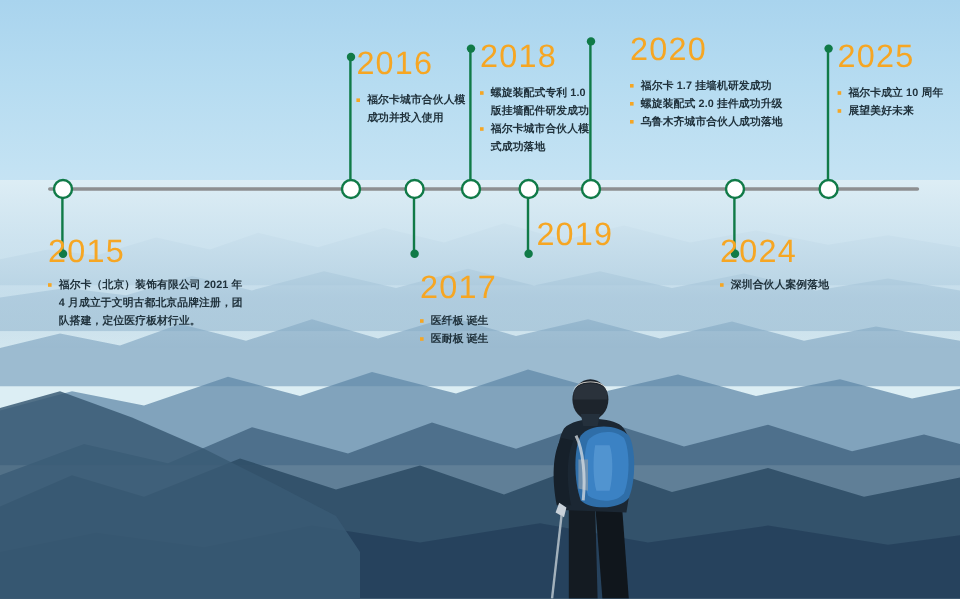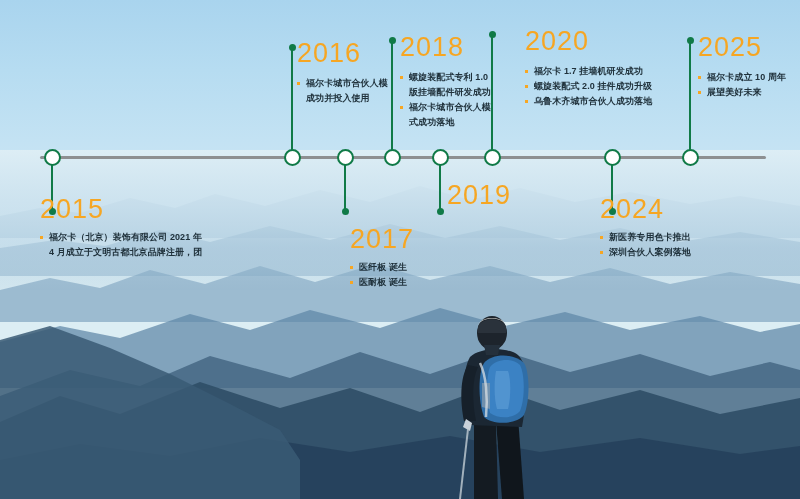--- a/index.html
+++ b/index.html
@@ -234,20 +234,21 @@
       <div class="stem" style="left: 690px; top: 40px; height: 117px;"></div>
       <div class="stem-cap" style="left: 690px; top: 37px;"></div>
     </div>
   <div id="timeline-entries">
       <div class="entry below" style="left: 40px; top: 196px; width: 210px;">
         <div class="year">2015</div>
         <ul class="bullets">
           <li>
             <span class="cont">福尔卡（北京）装饰有限公司 2021 年</span>
             <span class="cont">4 月成立于文明古都北京品牌注册，团</span>
+            <span class="cont">队搭建，定位医疗板材行业。</span>
           </li>
         </ul>
       </div>
       <div class="entry above" style="left: 297px; top: 40px; width: 100px;">
         <div class="year">2016</div>
         <ul class="bullets">
           <li>
             <span class="cont">福尔卡城市合伙人模</span>
             <span class="cont">成功并投入使用</span>
           </li>
@@ -291,23 +292,20 @@
           </li>
           <li>
             <span class="cont">乌鲁木齐城市合伙人成功落地</span>
           </li>
         </ul>
       </div>
       <div class="entry below" style="left: 600px; top: 196px; width: 130px;">
         <div class="year">2024</div>
         <ul class="bullets">
           <li>
-            <span class="cont">新医养专用色卡推出</span>
-          </li>
-          <li>
             <span class="cont">深圳合伙人案例落地</span>
           </li>
         </ul>
       </div>
       <div class="entry above" style="left: 698px; top: 34px; width: 105px;">
         <div class="year">2025</div>
         <ul class="bullets">
           <li>
             <span class="cont">福尔卡成立 10 周年</span>
           </li>

